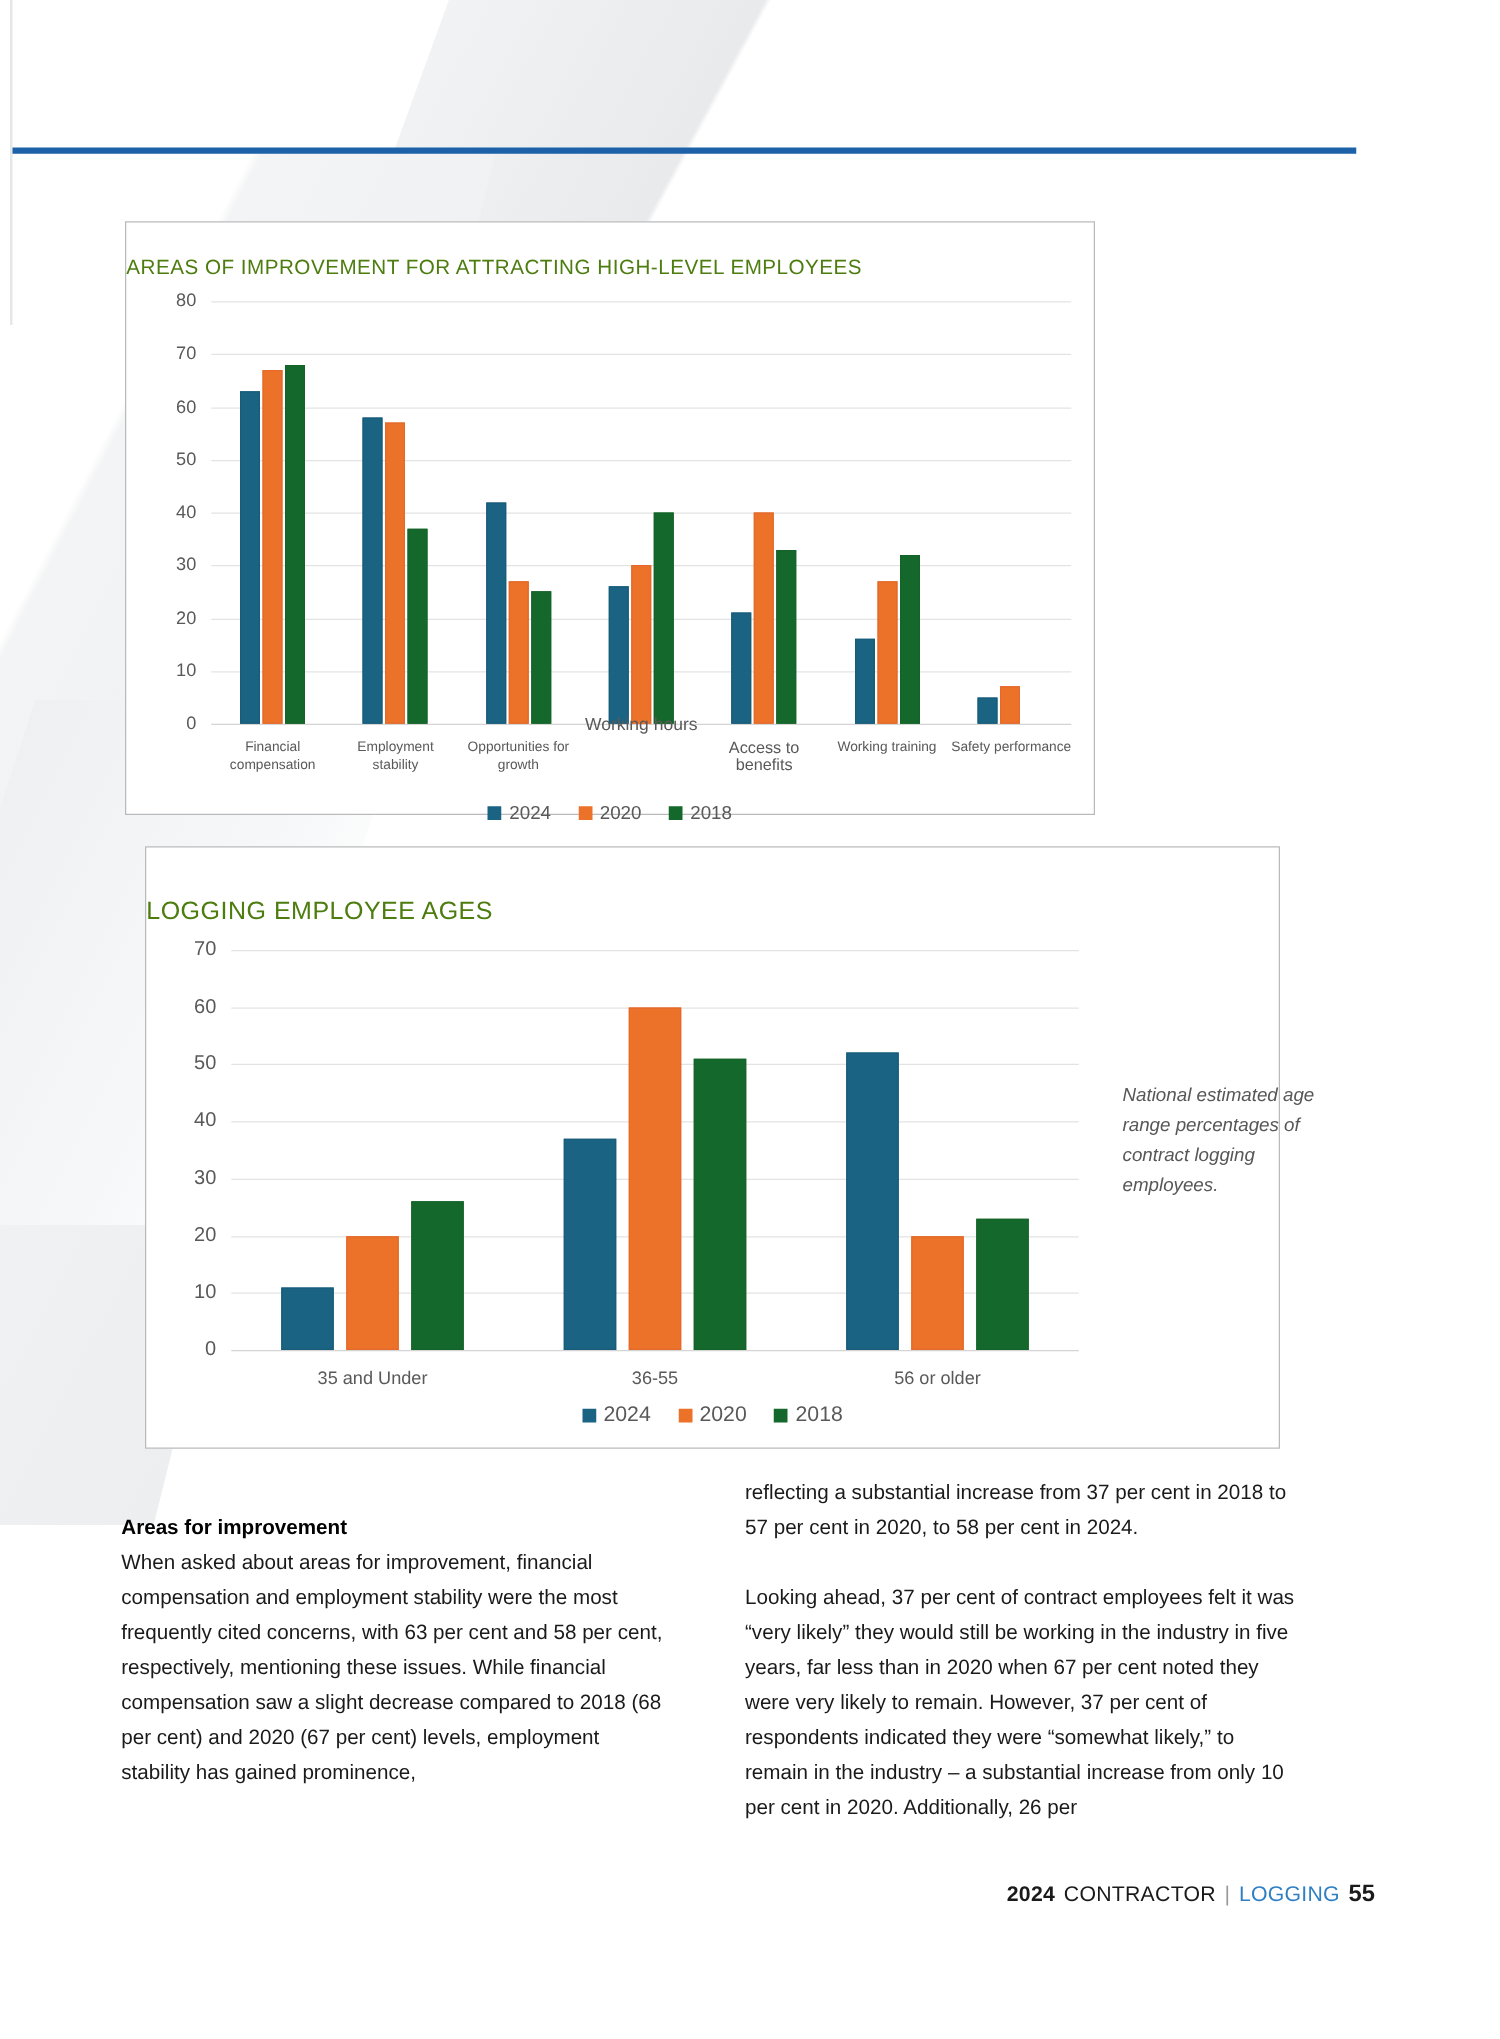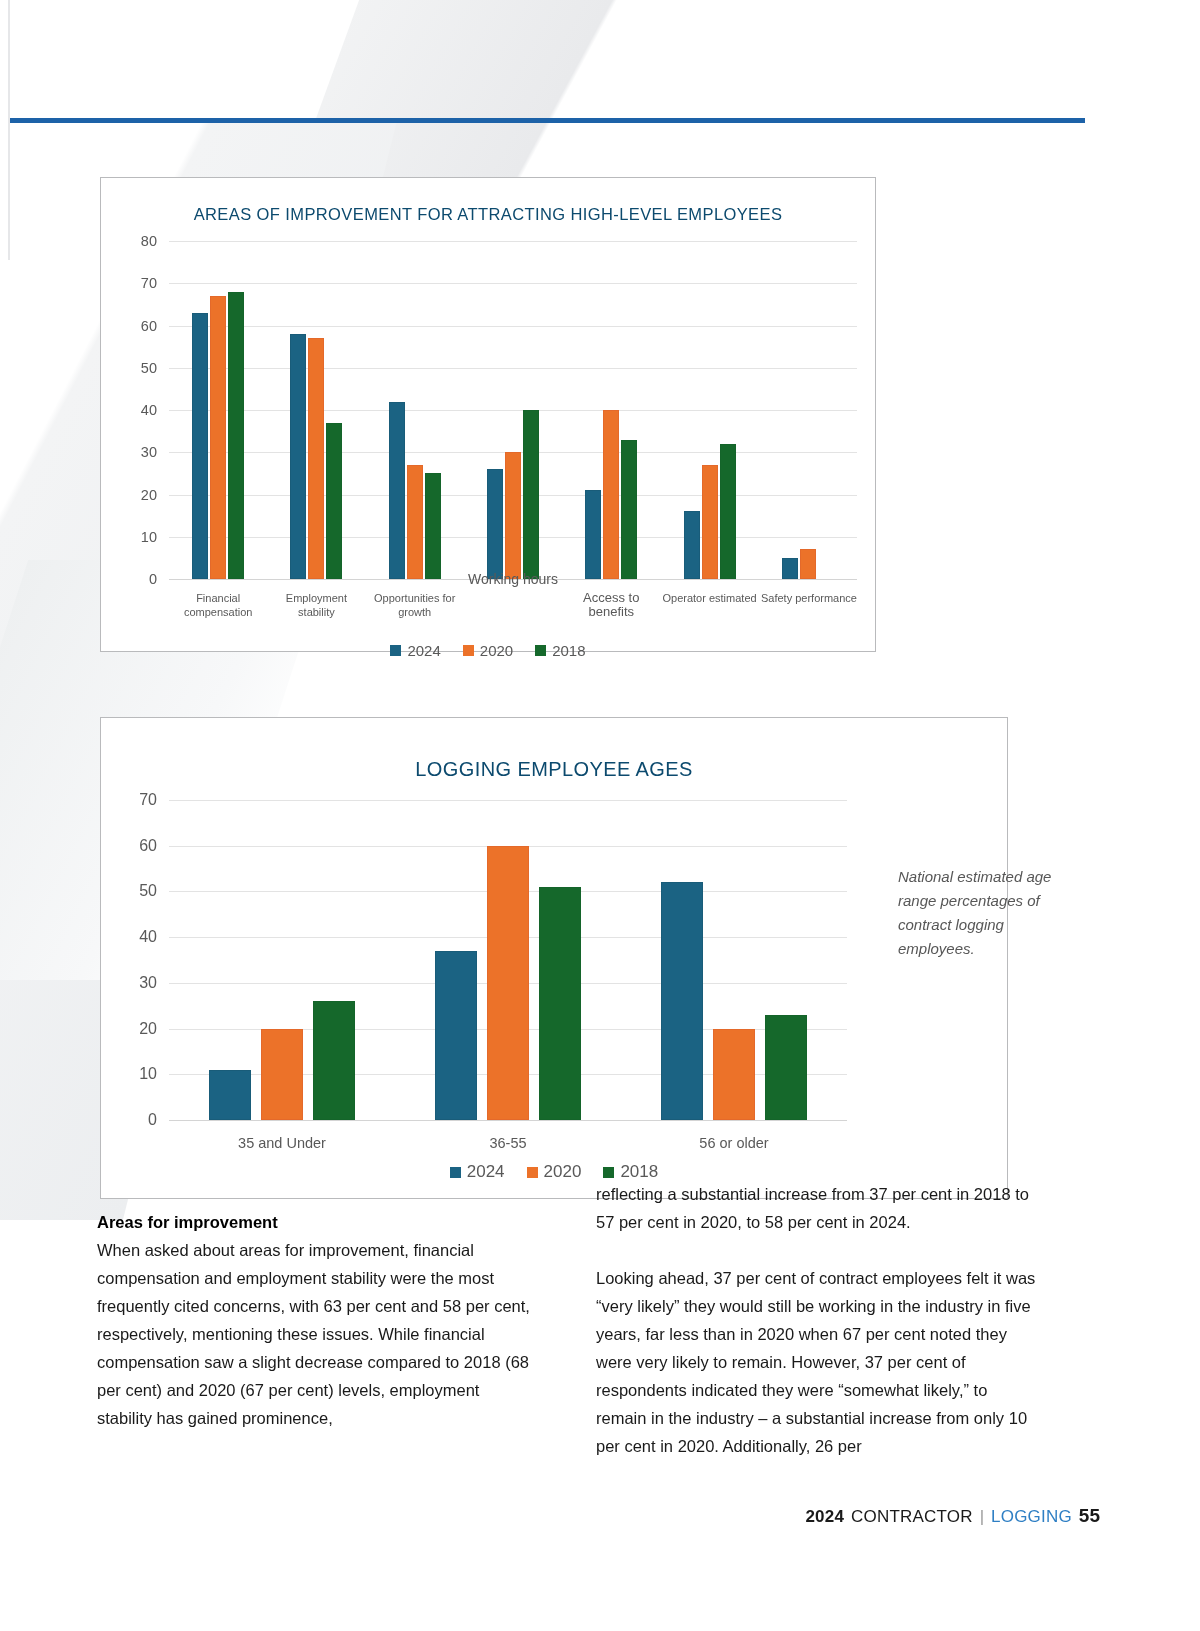--- a/index.html
+++ b/index.html
@@ -60,25 +60,25 @@
   }
 
   
   .chart-panel {
     position: absolute;
     background: #ffffff;
     border: 1px solid #b9babc;
     z-index: 2;
   }
   #panel-improvement { left: 100px; top: 177px; width: 776px; height: 475px; }
-  #panel-ages        { left: 100px; top: 677px; width: 908px; height: 482px; margin-top: 40px; }
+  #panel-ages        { left: 116px; top: 677px; width: 908px; height: 482px; }
 
   .chart-title {
-    text-align: center;
-    color: #0c4a6e;
+    text-align: left;
+    color: #4d7c0f;
     font-size: 16.5px;
     letter-spacing: 0.4px;
     font-weight: 400;
   }
   #panel-improvement .chart-title { margin-top: 27px; }
   #panel-ages .chart-title { margin-top: 40px; font-size: 20px; }
 
   
   .plot {
     position: absolute;
@@ -227,21 +227,21 @@
         <div class="bar c2020" style="left: 404px; width: 16px; height: 126.75px;"></div>
         <div class="bar c2018" style="left: 422px; width: 16px; height: 169px;"></div>
         <div class="xlabel" style="left: 362.857px; width: 98.2857px; top: 331px; font-size: 14px;">Working hours</div>
         <div class="bar c2024" style="left: 484.286px; width: 16px; height: 88.725px;"></div>
         <div class="bar c2020" style="left: 502.286px; width: 16px; height: 169px;"></div>
         <div class="bar c2018" style="left: 520.286px; width: 16px; height: 139.425px;"></div>
         <div class="xlabel" style="left: 461.143px; width: 98.2857px; top: 350px; font-size: 13px;">Access to benefits</div>
         <div class="bar c2024" style="left: 582.571px; width: 16px; height: 67.6px;"></div>
         <div class="bar c2020" style="left: 600.571px; width: 16px; height: 114.075px;"></div>
         <div class="bar c2018" style="left: 618.571px; width: 16px; height: 135.2px;"></div>
-        <div class="xlabel" style="left: 559.429px; width: 98.2857px; top: 350px; font-size: 11px;">Operator estimated</div>
+        <div class="xlabel" style="left: 559.429px; width: 98.2857px; top: 350px; font-size: 11px;">Working training</div>
         <div class="bar c2024" style="left: 680.857px; width: 16px; height: 21.125px;"></div>
         <div class="bar c2020" style="left: 698.857px; width: 16px; height: 29.575px;"></div>
         <div class="xlabel" style="left: 657.714px; width: 98.2857px; top: 350px; font-size: 11px; text-align: right;">Safety performance</div>
       </div>
     <div class="legend" id="legend1" style="top: 464px;">
         <div class="legend-item">
           <span class="legend-swatch" style="background: rgb(27, 99, 131);"></span>
           <span class="legend-label">2024</span>
         </div>
         <div class="legend-item">

